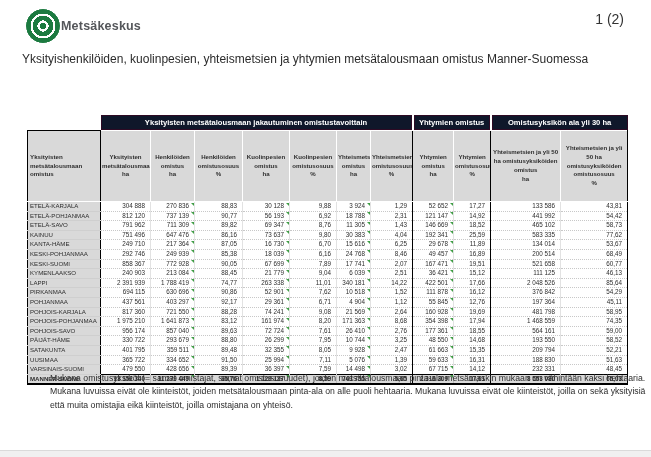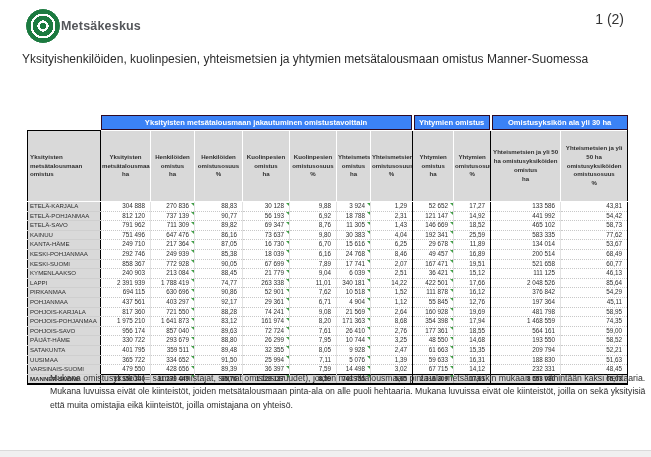--- a/index.html
+++ b/index.html
@@ -22,21 +22,21 @@
   .pagenum{position:absolute;top:11px;right:27px;font-size:14px;color:#333;}
   .title{position:absolute;top:50px;left:22px;width:590px;font-size:12px;line-height:1.6;color:#2b2b2b;}
 
   
   .tblwrap{position:absolute;top:115px;left:27px;}
   table{border-collapse:collapse;table-layout:fixed;width:600px;}
   th,td{margin:0;overflow:hidden;}
 
   .grp-empty{background:#ffffff;border:none;}
   .grp-cell{
-    background:#3b82f6;color:#ffffff;font-size:7.6px;font-weight:700;
+    background:#0f172a;color:#ffffff;font-size:7.6px;font-weight:700;
     height:13px;line-height:13px;text-align:center;white-space:nowrap;
     box-shadow:inset 0 0 0 1px #2e0a24;
   }
   .grp-cell.gsep{border-left:2px solid #ffffff;}
 
   .sub th{
     background:#d9d9d9;font-size:6.1px;font-weight:700;height:70px;
     vertical-align:middle;text-align:center;line-height:1.45;
     border:1px solid #ffffff;padding:0 1px;white-space:normal;
   }

